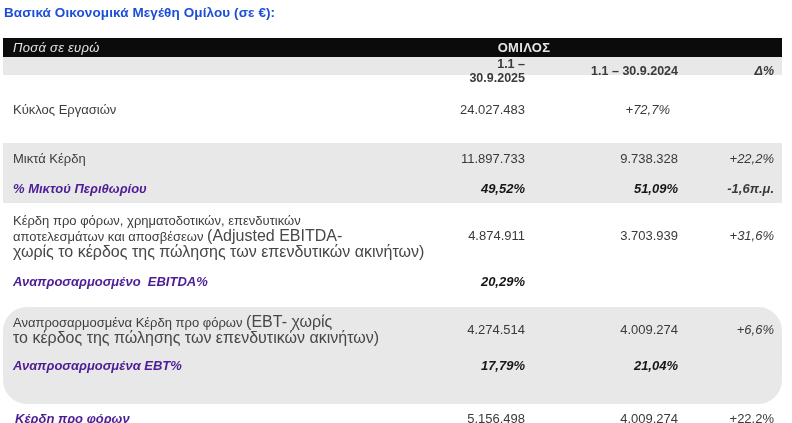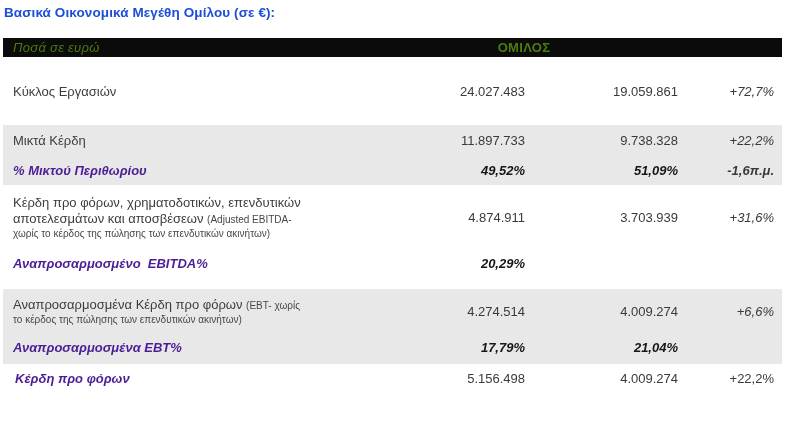--- a/index.html
+++ b/index.html
@@ -10,21 +10,21 @@
   }
   .page{position:relative;padding-left:3px;}
   .title{
     font-size:13.5px;font-weight:bold;color:#1d4ed8;
     margin:5px 0 17px 1px;line-height:16px;letter-spacing:0.1px;
   }
   .fin-table{width:779px;font-size:13px;color:#3d3d3d;}
 
   
   .head-black{
-    position:relative;background:#0b0b0b;color:#4d7c0f;
+    position:relative;background:#0b0b0b;color:#e5e5e5;
     height:19px;line-height:19px;font-size:13px;
   }
   .amounts{font-style:italic;padding-left:10px;letter-spacing:0.3px;}
   .group{
     position:absolute;top:0;left:521px;transform:translateX(-50%);
     font-weight:bold;letter-spacing:0.3px;
   }
 
   
   .grid{display:grid;grid-template-columns:437px 85px 153px 104px;align-items:center;}
@@ -38,50 +38,55 @@
   .c-lbl{padding-left:10px;}
   .c-v{text-align:right;color:#3a3a3a;}
   .c-d{text-align:right;padding-right:8px;color:#3a3a3a;}
 
   .r-revenue{height:68px;}
   .r-gp{height:30px;}
   .r-gm{height:30px;}
   .block-c{padding-bottom:12px;background:#fff;}
   .r-ebitda{height:64px;}
   .r-ebitda-m{height:28px;}
-  .block-d{padding-bottom:3px;}
+  .block-d{padding-bottom:25px;border-radius:24px;}
   .r-ebt{height:44px;}
   .r-ebt-m{height:28px;}
   .r-pbt{height:28px;}
 
   .lline{display:block;font-size:13px;line-height:16px;}
-  .note{font-size:10px;line-height:13px;color:#474747;}
+  .note{font-size:16px;line-height:13px;color:#474747;}
   .note-line{display:block;}
   .pre{white-space:pre-wrap;}
   .bi .c-v,.bi.c-v{color:#161616;}
 </style>
 </head>
 <body>
 
 <div class="page">
 
   <div class="title">Βασικά Οικονομικά Μεγέθη Ομίλου (σε €):</div>
 
   <div class="fin-table">
 
     <div class="head-black">
       <span class="amounts">Ποσά σε ευρώ</span>
       <span class="group">ΟΜΙΛΟΣ</span>
     </div>
 
+    <div class="grid head-gray gray">
+      <span class="c-lbl"></span>
+      <span class="c-v bold">1.1 – 30.9.2025</span>
+      <span class="c-v bold">1.1 – 30.9.2024</span>
+      <span class="c-d bi">Δ%</span>
+    </div>
 
     <div class="grid r-revenue">
       <span class="c-lbl">Κύκλος Εργασιών</span>
       <span class="c-v">24.027.483</span>
-      <span class="c-v">19.059.861</span>
       <span class="c-d ital">+72,7%</span>
     </div>
 
     <div class="gray">
       <div class="grid r-gp">
         <span class="c-lbl">Μικτά Κέρδη</span>
         <span class="c-v">11.897.733</span>
         <span class="c-v">9.738.328</span>
         <span class="c-d ital">+22,2%</span>
       </div>

